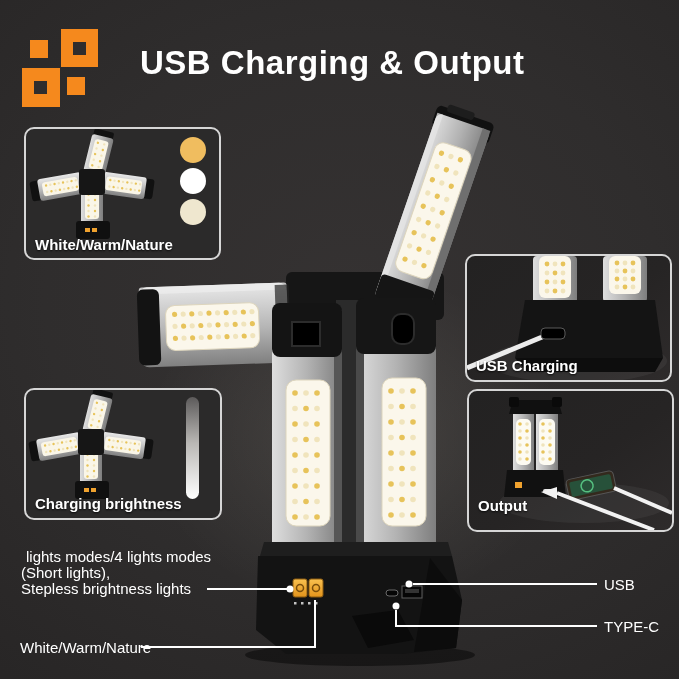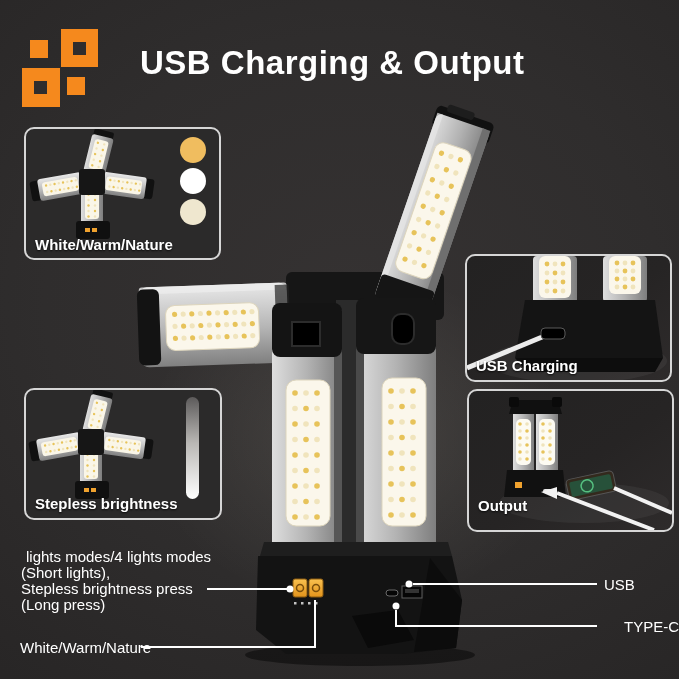--- a/index.html
+++ b/index.html
@@ -365,21 +365,21 @@
       <circle cx="167" cy="83" r="13" fill="#EFE7CF"></circle>
     </svg>
     <div class="box-label" style="bottom:5px;">White/Warm/Nature</div>
   </div>
 
   <div class="info-box" style="left:24px;top:388px;width:194px;height:128px;">
     <svg width="194" height="128">
       <use href="#mini-light" transform="translate(65,51)"></use>
       <rect x="160" y="7" width="13" height="102" rx="6.5" fill="url(#barGrad)"></rect>
     </svg>
-    <div class="box-label" style="bottom:6px;">Stepless brightness</div>
+    <div class="box-label" style="bottom:6px;">Charging brightness</div>
   </div>
 
   <div class="info-box photo-box" style="left:465px;top:254px;width:203px;height:124px;">
     <svg width="203" height="124">
       <ellipse cx="110" cy="105" rx="90" ry="22" fill="#ffffff" opacity="0.05"></ellipse>
       <g>
         <rect x="66" y="0" width="44" height="50" rx="4" fill="url(#gradV)"></rect>
         <rect x="72" y="0" width="32" height="42" rx="6" fill="#FBF7EB"></rect>
         <g class="led-grid">
             <circle cx="80" cy="8" r="2.4" fill="#E7C35A"></circle>
@@ -473,22 +473,21 @@
         <line x1="88" y1="102" x2="185" y2="139"></line>
       </g>
       <polygon points="72,101 88,96 88,108" fill="#f2f2f2"></polygon>
     </svg>
     <div class="box-label" style="bottom:16px;">Output</div>
   </div>
 
   <div class="abs modes-block">
     <div class="l1">lights modes/4 lights modes</div>
     <div>(Short lights),</div>
-    <div>Stepless brightness press</div>
-    <div>(Long press)</div>
+    <div>Stepless brightness lights</div>
   </div>
 
   <div class="abs bottom-mode-label">White/Warm/Nature</div>
 
   <div class="abs callout-label" style="left:604px;top:576px;">USB</div>
-  <div class="abs callout-label" style="left:624px;top:618px;">TYPE-C</div>
+  <div class="abs callout-label" style="left:604px;top:618px;">TYPE-C</div>
 
 </div>
 
 </body></html>

